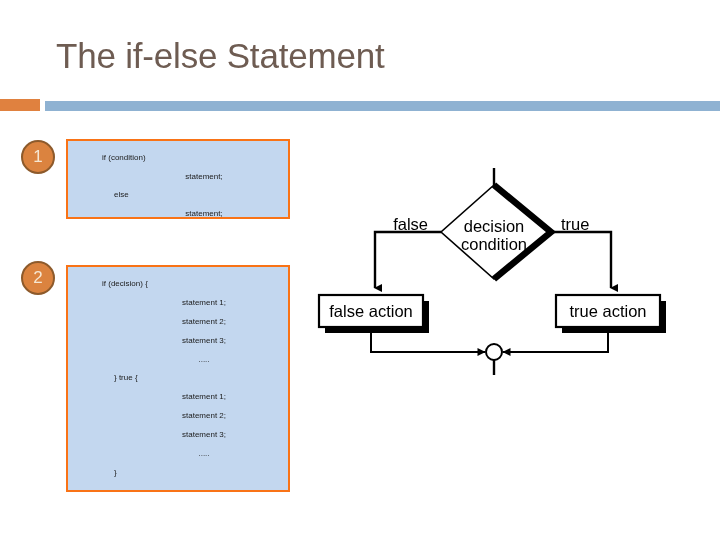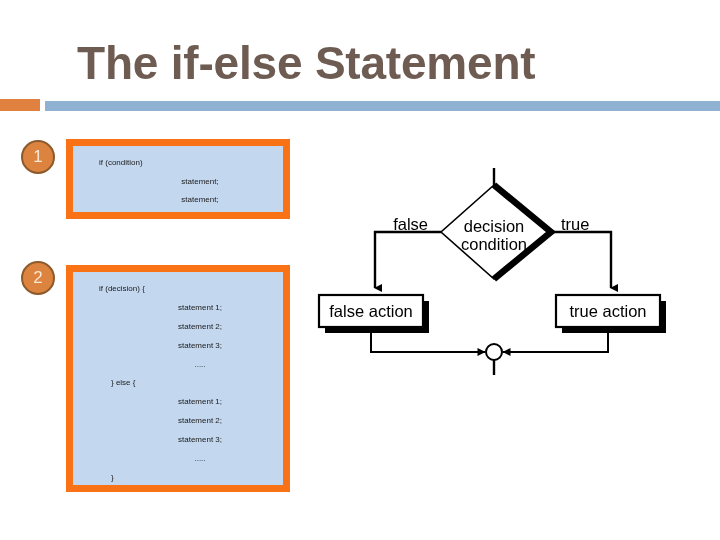--- a/index.html
+++ b/index.html
@@ -17,26 +17,25 @@
     background: #ffffff;
     overflow: hidden;
   }
 
   
   #slide-title {
     position: absolute;
     left: 56px;
     top: 36px;
     width: 620px;
-    font-size: 46px;
-    font-weight: bold;
+    font-size: 35px;
+    font-weight: normal;
     color: #6e5c52;
     letter-spacing: -0.2px;
     white-space: nowrap;
-    margin-left: 21px;
   }
 
   
   .accent-orange {
     position: absolute;
     left: 0px;
     top: 99px;
     width: 40px;
     height: 12px;
     background: #e0813f;
@@ -64,26 +63,26 @@
     line-height: 30px;
     text-align: center;
   }
   #num-1 { left: 21px; top: 140px; }
   #num-2 { left: 21px; top: 261px; }
 
   
   .code-box {
     position: absolute;
     background: #c3d7ef;
-    border: 7px solid #f97316;
+    border: 2px solid #f97316;
     box-sizing: border-box;
     font-family: "Liberation Sans", sans-serif;
     font-size: 8px;
     color: #1b1b1b;
-    padding: 8px 0 8px 0;
+    padding: 8px 0 8px 8px;
   }
   #code-box-1 {
     left: 66px;
     top: 139px;
     width: 224px;
     height: 80px;
   }
   #code-box-2 {
     left: 66px;
     top: 265px;
@@ -123,30 +122,31 @@
 
   <div class="accent-orange"></div>
   <div class="accent-blue"></div>
 
   <div class="num-circle" id="num-1">1</div>
   <div class="num-circle" id="num-2">2</div>
 
   <div class="code-box" id="code-box-1">
     <div class="code-line ind-0">if (condition)</div>
     <div class="code-line ind-1">statement;</div>
+    <div class="code-line ind-2">else</div>
     <div class="code-line ind-1">statement;</div>
   </div>
 
   <div class="code-box" id="code-box-2">
     <div class="code-line ind-0">if (decision) {</div>
     <div class="code-line ind-1">statement 1;</div>
     <div class="code-line ind-1">statement 2;</div>
     <div class="code-line ind-1">statement 3;</div>
     <div class="code-line ind-1">.....</div>
-    <div class="code-line ind-2">} else {</div>
+    <div class="code-line ind-2">} true {</div>
     <div class="code-line ind-1">statement 1;</div>
     <div class="code-line ind-1">statement 2;</div>
     <div class="code-line ind-1">statement 3;</div>
     <div class="code-line ind-1">.....</div>
     <div class="code-line ind-2">}</div>
   </div>
 
   <div id="flowchart">
     <svg width="400" height="220" viewBox="0 0 400 220" xmlns="http://www.w3.org/2000/svg">
       <defs>

